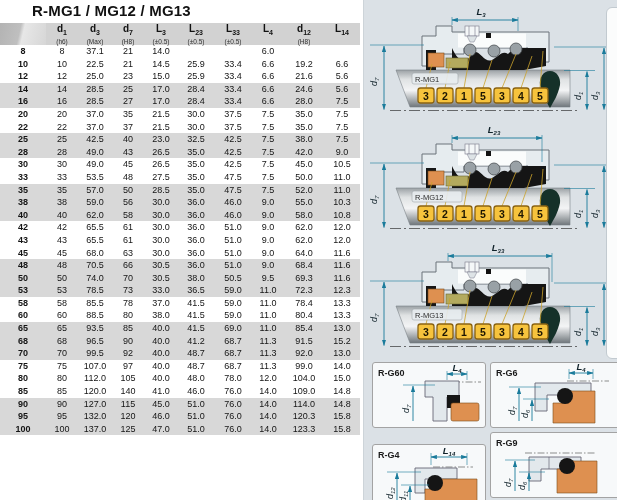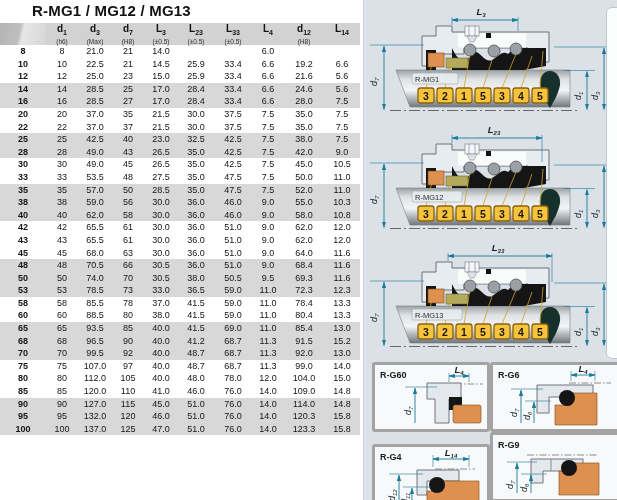--- a/index.html
+++ b/index.html
@@ -35,21 +35,21 @@
   .panel {
     position:absolute; left:363px; top:0; width:254px; height:500px;
     background:#dbe1e6; border-left:1px solid #cdd4d9;
   }
   .seal-wrap { position:absolute; left:2px; width:247px; height:115px; }
   .white-edge {
     position:absolute; right:-6px; top:7px; width:16px; height:350px;
     background:#fbfcfc; border:1px solid #c2cad0; border-radius:6px;
   }
   .gbox {
-    position:absolute; background:#f7f9fa; border:3px solid #a3a3a3; border-radius:3px;
+    position:absolute; background:#f7f9fa; border:1px solid #a3a3a3; border-radius:3px;
   }
   svg text { font-family:"Liberation Sans", sans-serif; }
   .dimlab { font-size:9.5px; font-weight:bold; font-style:italic; fill:#10222a; }
   .dimsub { font-size:6px; font-weight:bold; font-style:italic; fill:#10222a; }
   .axlab  { font-size:9px; font-style:italic; fill:#10222a; }
   .axsub  { font-size:6px; font-style:italic; fill:#10222a; }
   .modlab { font-size:7.5px; fill:#2b2b2b; }
   .tagnum { font-size:10.5px; font-weight:bold; fill:#1d1602; }
   .glab   { font-size:9px; font-weight:bold; fill:#1a1a1a; }
   .dimline { stroke:#1a7b9b; stroke-width:0.9; fill:none; }
@@ -86,21 +86,21 @@
           <th><span>L</span><sub>33</sub><div class="hn">(±0.5)</div></th>
           <th><span>L</span><sub>4</sub><div class="hn"></div></th>
           <th><span>d</span><sub>12</sub><div class="hn">(H8)</div></th>
           <th><span>L</span><sub>14</sub><div class="hn"></div></th>
         </tr>
     </thead>
     <tbody>
         <tr>
           <td>8</td>
           <td>8</td>
-          <td>21.0</td>
+          <td>37.1</td>
           <td>21</td>
           <td>14.0</td>
           <td></td>
           <td></td>
           <td>6.0</td>
           <td></td>
           <td></td>
         </tr>
         <tr>
           <td>10</td>
@@ -411,21 +411,21 @@
           <td>48.0</td>
           <td>78.0</td>
           <td>12.0</td>
           <td>104.0</td>
           <td>15.0</td>
         </tr>
         <tr>
           <td>85</td>
           <td>85</td>
           <td>120.0</td>
-          <td>110</td>
+          <td>140</td>
           <td>41.0</td>
           <td>46.0</td>
           <td>76.0</td>
           <td>14.0</td>
           <td>109.0</td>
           <td>14.8</td>
         </tr>
         <tr class="alt">
           <td>90</td>
           <td>90</td>

